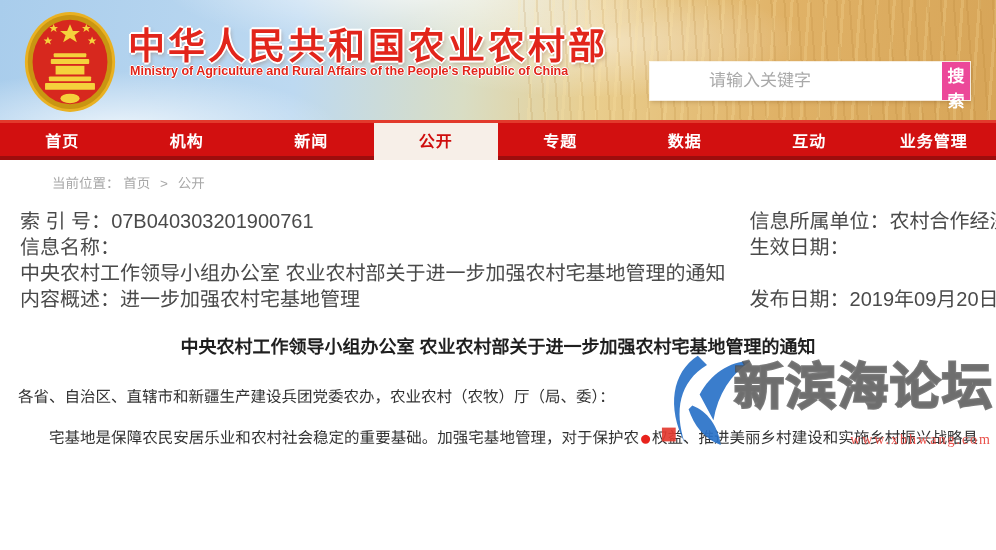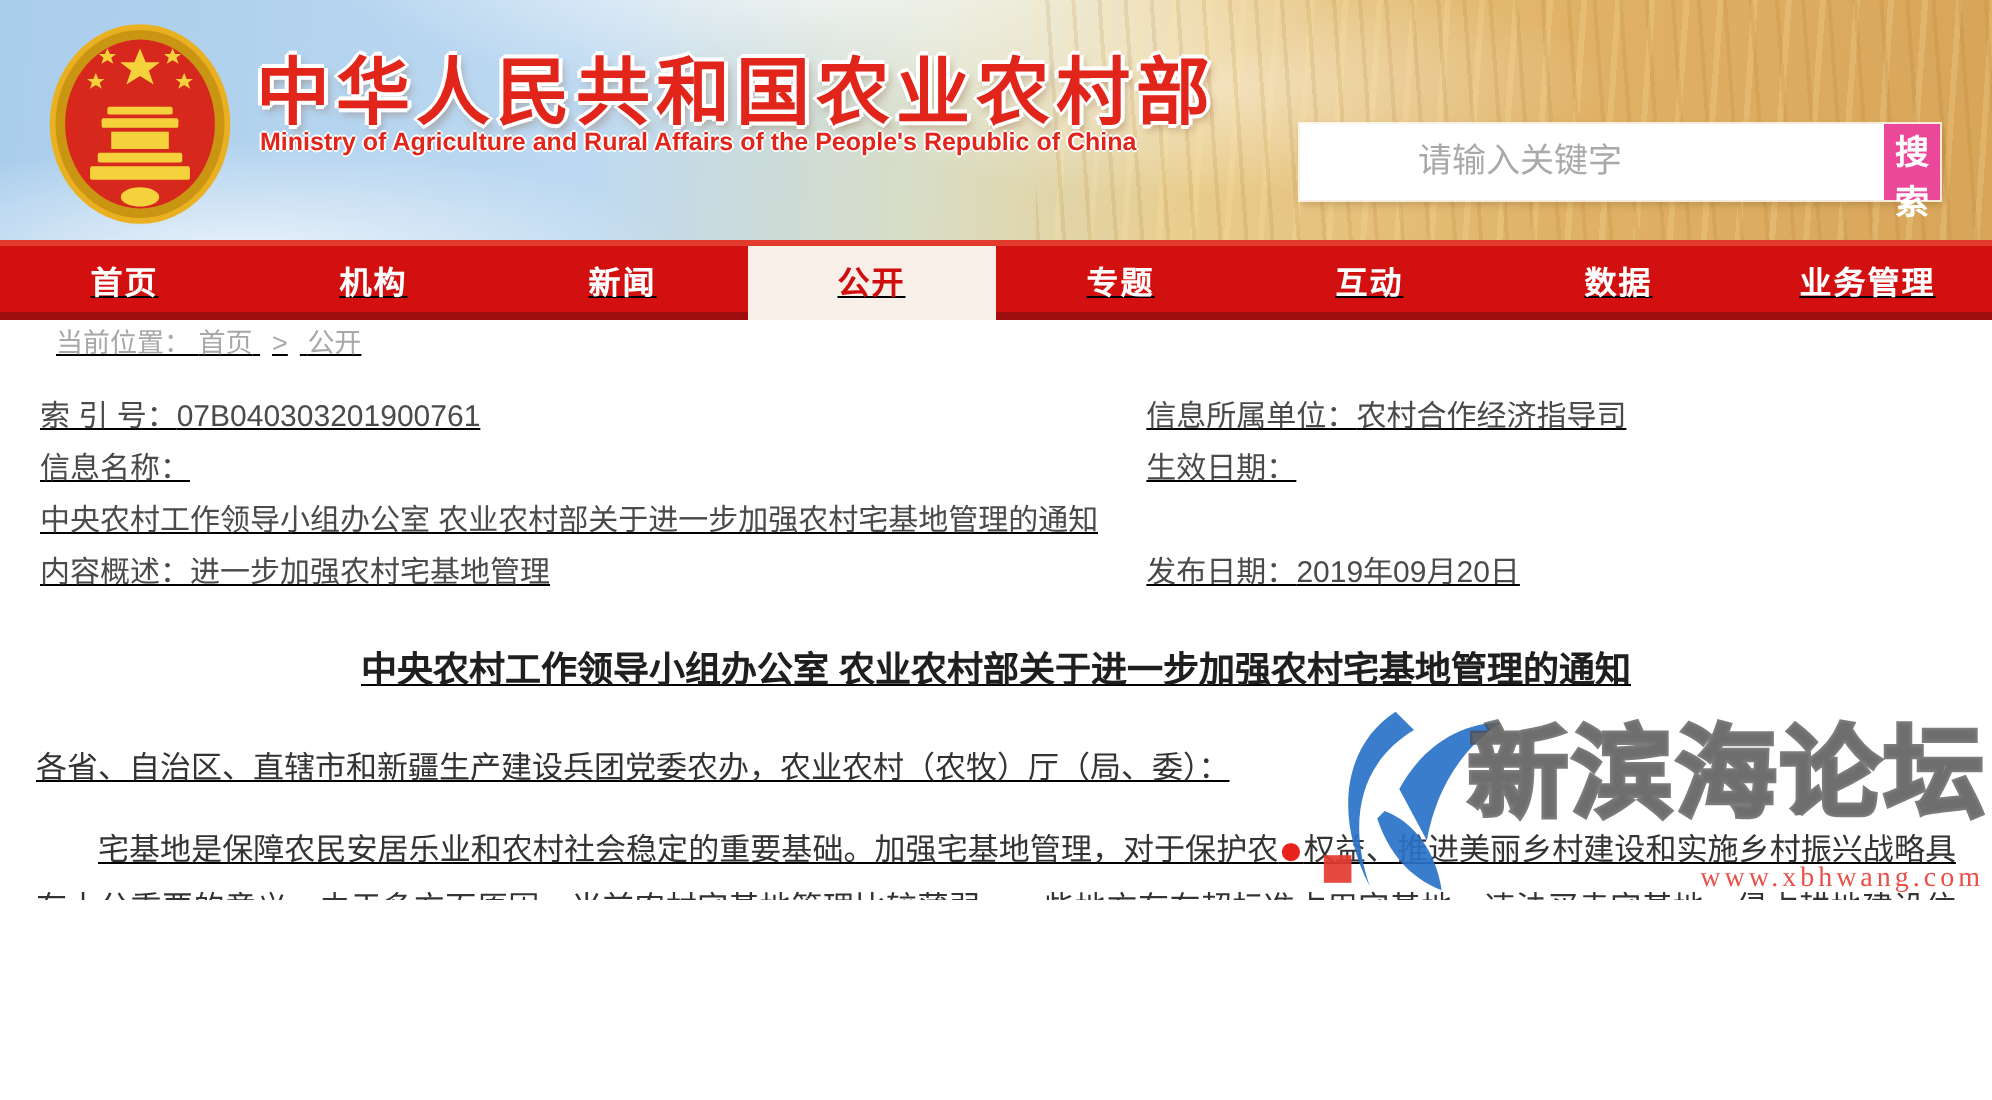--- a/index.html
+++ b/index.html
@@ -1,18 +1,18 @@
 <!DOCTYPE html>
 <html lang="zh-CN"><head>
 <meta charset="utf-8">
 <style>
   * { margin:0; padding:0; box-sizing:border-box; }
   html,body { width:996px; }
   body { font-family:"Liberation Sans","DejaVu Sans",sans-serif; background:#fff; }
-  .page { position:relative; width:996px; height:450px; overflow:hidden; background:#fff;text-decoration:underline; }
+  .page { position:relative; width:996px; height:450px; overflow:hidden; background:#fff; }
 
   
   .banner {
     position:relative; height:123px; border-bottom:3px solid #e23a2c;
     background:
       radial-gradient(ellipse 340px 90px at 12% 108%, rgba(255,255,255,.75), transparent 65%),
       radial-gradient(ellipse 420px 120px at 42% -18%, rgba(255,255,255,.85), transparent 62%),
       radial-gradient(ellipse 300px 80px at 60% 35%, rgba(255,255,255,.45), transparent 70%),
       linear-gradient(96deg,#a9cdec 0%,#bdd9f1 30%,#d9ddc4 47%,#e9cd8d 60%,#e0b267 78%,#d7a558 100%);
   }
@@ -54,28 +54,28 @@
   .nav-item {
     flex:1; display:flex; align-items:center; justify-content:center; position:relative;
     color:#fff; font-size:16px; font-weight:bold; cursor:pointer; letter-spacing:1px;
   }
   .nav-item.active { background:#f7efe8; color:#cf0e0e; }
   .nav-item.active::after {
     content:""; position:absolute; left:0; right:0; bottom:-4px; height:4px; background:#f7efe8;
   }
 
   
-  .breadcrumb { padding:0 28px 8px; font-size:13.5px; color:#a8a8a8; }
+  .breadcrumb { padding:12px 28px 8px; font-size:13.5px; color:#a8a8a8;margin-left:24px; }
   .breadcrumb a { color:#a8a8a8; text-decoration:none; cursor:pointer; }
   .crumb-sep { margin:0 6px; }
 
   
   .meta {
     display:grid; grid-template-columns:1.12fr 1fr; column-gap:24px;
-    padding:8px 20px 2px; font-size:15px; color:#4a4a4a; line-height:26px;
+    padding:8px 20px 2px; font-size:20px; color:#4a4a4a; line-height:26px;
   }
   .meta-row { min-height:26px; white-space:nowrap; overflow:hidden; }
   .meta-label { color:#4a4a4a; }
 
   
   .doc-title {
     margin:20px 60px 6px; text-align:center;
     font-size:18px; font-weight:bold; color:#1f1f1f; line-height:26px;
   }
   .doc-body { padding:16px 18px 0; font-size:15.5px; color:#333; line-height:29px; }
@@ -129,22 +129,22 @@
       <button class="search-btn">搜索</button>
     </div>
   </div>
 
   <div class="mainnav">
     <div class="nav-item">首页</div>
     <div class="nav-item">机构</div>
     <div class="nav-item">新闻</div>
     <div class="nav-item active">公开</div>
     <div class="nav-item">专题</div>
+    <div class="nav-item">数据</div>
     <div class="nav-item">互动</div>
-    <div class="nav-item">数据</div>
     <div class="nav-item">业务管理</div>
   </div>
 
   <div class="breadcrumb">
     <span>当前位置：</span>
     <a>首页</a>
     <span class="crumb-sep">&gt;</span>
     <a>公开</a>
   </div>
 

